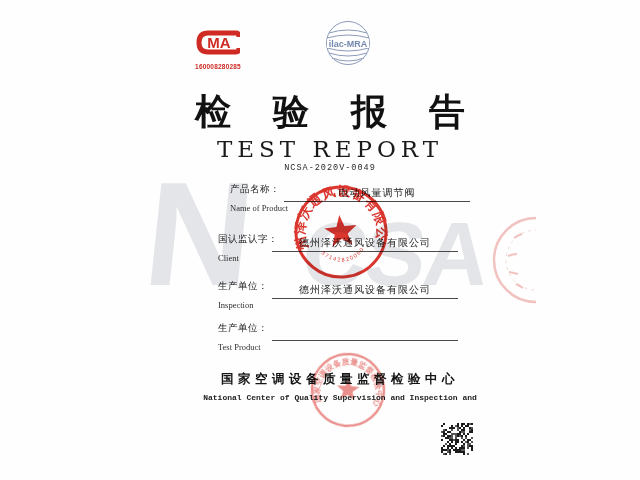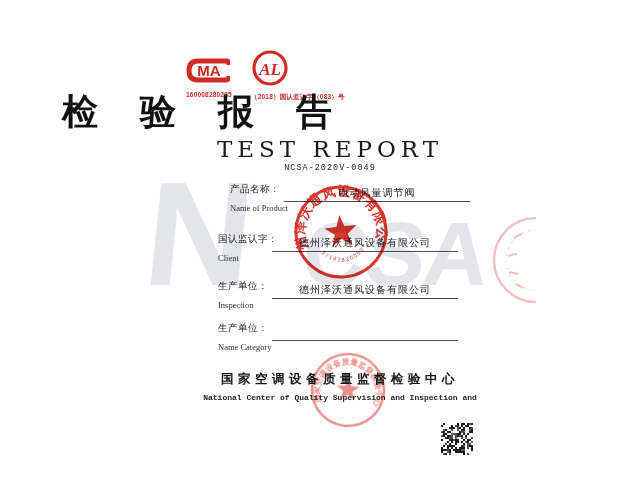--- a/index.html
+++ b/index.html
@@ -1,30 +1,30 @@
 <!DOCTYPE html>
 <html><head>
 <meta charset="utf-8">
 <style>
   html,body{margin:0;padding:0;background:#ffffff;}
   .page{position:relative;width:640px;height:480px;background:#fefefe;overflow:hidden;
         font-family:"Liberation Sans",sans-serif;color:#1c1c1c;}
 
   
-  .cert{position:absolute;text-align:left;margin-top:28px;}
+  .cert{position:absolute;text-align:center;}
   .cert-caption{font-size:6.5px;color:#cf2a24;margin-top:2px;white-space:nowrap;font-weight:600;letter-spacing:.2px;}
   .cma{left:186px;top:28px;width:64px;}
   .cal{left:251px;top:21px;width:90px;}
   .ilac{left:325px;top:20px;width:46px;}
   .cnas{left:378px;top:26px;width:52px;}
   .cnas-text{position:absolute;left:436px;top:24px;line-height:9.5px;font-size:7px;color:#3b3b3b;text-align:left;}
   .cnas-text .b{font-weight:700;color:#3b465c;font-size:7.5px;}
 
   
-  .title-cn{position:absolute;left:20px;right:0;top:88px;
+  .title-cn{position:absolute;left:20px;right:0;top:88px;text-align:center;
             font-size:36px;font-weight:700;letter-spacing:42px;text-indent:42px;
             font-family:"DejaVu Serif",serif;color:#111;}
   .title-en{position:absolute;left:20px;right:0;top:136px;text-align:center;
             font-size:23px;letter-spacing:5px;font-family:"DejaVu Serif",serif;color:#1a1a1a;}
   .report-no{position:absolute;left:20px;right:0;top:163px;text-align:center;
              font-size:8.5px;letter-spacing:1px;font-family:"Liberation Mono",monospace;color:#2a2a2a;}
 
   
   .watermark{position:absolute;left:146px;top:160px;display:flex;align-items:baseline;gap:52px;
              color:rgba(125,130,145,0.20);font-weight:700;transform:skewX(-6deg);
@@ -67,28 +67,33 @@
   <div class="cert cma">
     <svg width="44" height="29" viewBox="0 0 44 29">
       <path d="M40,5 H12 Q3,5 3,14.5 Q3,24 12,24 H40" fill="none" stroke="#cf2a24" stroke-width="5"></path>
       <path d="M40,5 Q43,5 43,9" fill="none" stroke="#cf2a24" stroke-width="5"></path>
       <path d="M40,24 Q43,24 43,20" fill="none" stroke="#cf2a24" stroke-width="5"></path>
       <text x="23" y="20" text-anchor="middle" font-size="15" font-weight="bold" fill="#cf2a24" font-family="Liberation Sans,sans-serif">MA</text>
     </svg>
     <div class="cert-caption">160008280285</div>
   </div>
 
-  <div class="cert cal">
-    <svg width="38" height="38" viewBox="0 0 38 38">
-      <circle cx="19" cy="19" r="16" fill="none" stroke="#cf2a24" stroke-width="3.2"></circle>
-      <text x="19" y="26" text-anchor="middle" font-size="17" font-weight="bold" font-style="italic" fill="#cf2a24" font-family="Liberation Serif,serif">AL</text>
+
+  <div class="cert ilac">
+    <svg width="46" height="46" viewBox="0 0 46 46">
+      <circle cx="23" cy="23" r="21.5" fill="none" stroke="#8c9aba" stroke-width="1"></circle>
+      <path d="M4,13 Q23,7 42,13" fill="none" stroke="#8c9aba" stroke-width="1"></path>
+      <path d="M2,18 Q23,12 44,18" fill="none" stroke="#8c9aba" stroke-width="1"></path>
+      <path d="M2,28 Q23,34 44,28" fill="none" stroke="#8c9aba" stroke-width="1"></path>
+      <path d="M4,33 Q23,39 42,33" fill="none" stroke="#8c9aba" stroke-width="1"></path>
+      <path d="M7,38 Q23,44 39,38" fill="none" stroke="#8c9aba" stroke-width="1"></path>
+      <rect x="2" y="19" width="42" height="9" fill="#fefefe"></rect>
+      <text x="23" y="26.5" text-anchor="middle" font-size="9" font-weight="bold" fill="#7388ad" font-family="Liberation Sans,sans-serif">ilac-MRA</text>
     </svg>
-    <div class="cert-caption">（2018）国认监认字（083）号</div>
-  </div>
-
+  </div>
 
 
 
   <div class="watermark">
     <span class="wn">N</span>
     <span class="wcsa">CSA</span>
   </div>
 
   <div class="title-cn">检验报告</div>
   <div class="title-en">TEST REPORT</div>
@@ -107,21 +112,21 @@
     <div class="field-line"></div>
   </div>
   <div class="field f3">
     <div class="label-cn">生产单位：</div>
     <div class="label-en">Inspection</div>
     <div class="field-value">德州泽沃通风设备有限公司</div>
     <div class="field-line"></div>
   </div>
   <div class="field f4">
     <div class="label-cn">生产单位：</div>
-    <div class="label-en">Name Category</div>
+    <div class="label-en">Test Product</div>
     <div class="field-line"></div>
   </div>
 
   <div class="footer-cn">国家空调设备质量监督检验中心</div>
   <div class="footer-en fe1">National Center of Quality Supervision and Inspection and</div>
 
   <svg class="seal-main" viewBox="0 0 96 96">
     <defs>
       <path id="arcTop" d="M 13.7,60.5 A 36.5,36.5 0 1 1 82.3,60.5" fill="none"></path>
       <path id="arcBot" d="M 24,64 A 28,28 0 0 0 72,64" fill="none"></path>

